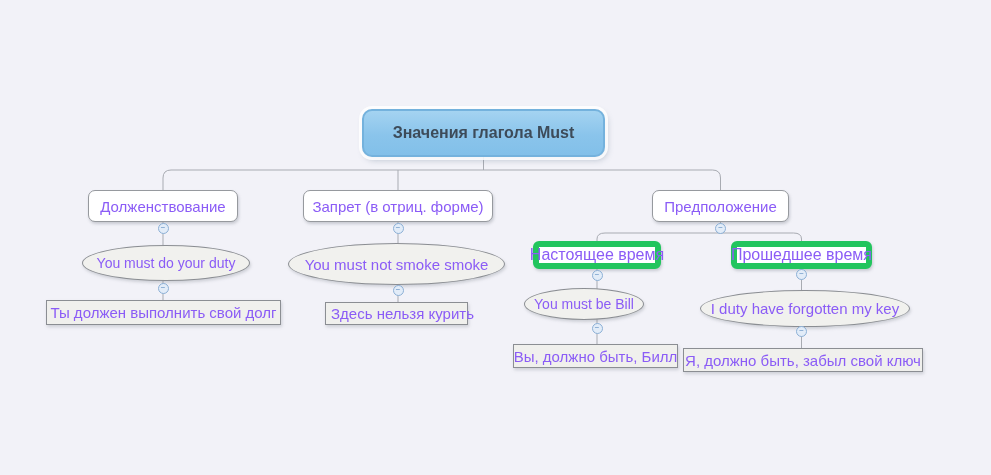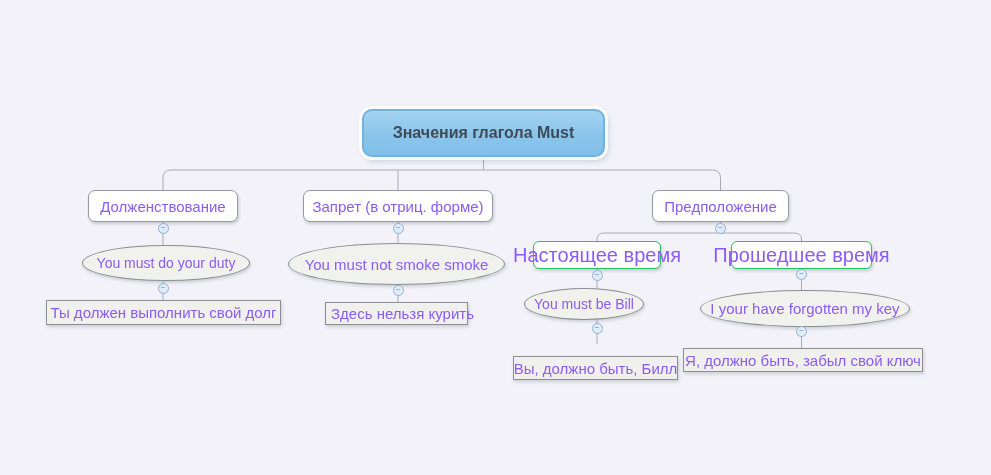--- a/index.html
+++ b/index.html
@@ -32,23 +32,23 @@
   }
   .topic-box {
     background: #ffffff;
     border: 1px solid #96999e;
     border-radius: 7px;
     font-size: 15px;
     box-shadow: 1px 2px 3px rgba(140,145,155,0.4);
   }
   .sub-box {
     background: #ffffff;
-    border: 1px solid #22c55e;
+    border: 6px solid #22c55e;
     border-radius: 6px;
-    font-size: 20px;
+    font-size: 16px;
     box-shadow: 1px 2px 3px rgba(140,145,155,0.4);
   }
   .ellipse-node {
     background: #f1f1ee;
     border: 1px solid #8b8e93;
     border-radius: 50%;
     font-size: 14px;
     box-shadow: 1px 2px 3px rgba(140,145,155,0.35);
   }
   .ellipse-lg { font-size: 15px; }
@@ -110,25 +110,25 @@
   <div class="node topic-box" style="left:88px; top:190px; width:150px; height:32px;">Долженствование</div>
   <div class="node topic-box" style="left:303px; top:190px; width:190px; height:32px;">Запрет (в отриц. форме)</div>
   <div class="node topic-box" style="left:652px; top:190px; width:137px; height:32px;">Предположение</div>
 
   <div class="node sub-box" style="left:533px; top:241px; width:128px; height:28px;">Настоящее время</div>
   <div class="node sub-box" style="left:731px; top:241px; width:141px; height:28px;">Прошедшее время</div>
 
   <div class="node ellipse-node" style="left:82px; top:245px; width:168px; height:36px;">You must do your duty</div>
   <div class="node ellipse-node ellipse-lg" style="left:288px; top:243px; width:217px; height:42px;">You must not smoke smoke</div>
   <div class="node ellipse-node" style="left:524px; top:288px; width:120px; height:32px;">You must be Bill</div>
-  <div class="node ellipse-node ellipse-lg" style="left:700px; top:290px; width:210px; height:37px;">I your have forgotten my key</div>
+  <div class="node ellipse-node ellipse-lg" style="left:700px; top:290px; width:210px; height:37px;">I duty have forgotten my key</div>
 
   <div class="node rect-node" style="left:46px; top:300px; width:235px; height:25px;">Ты должен выполнить свой долг</div>
   <div class="node rect-node" style="left:325px; top:302px; width:143px; height:23px;padding-left:12px;">Здесь нельзя курить</div>
-  <div class="node rect-node" style="left:513px; top:356px; width:165px; height:24px;">Вы, должно быть, Билл</div>
+  <div class="node rect-node" style="left:513px; top:344px; width:165px; height:24px;">Вы, должно быть, Билл</div>
   <div class="node rect-node" style="left:683px; top:348px; width:240px; height:24px;">Я, должно быть, забыл свой ключ</div>
 
   <div class="collapse-icon" style="left:157.5px; top:222.5px;">−</div>
   <div class="collapse-icon" style="left:392.5px; top:222.5px;">−</div>
   <div class="collapse-icon" style="left:715px; top:222.5px;">−</div>
   <div class="collapse-icon" style="left:157.5px; top:282.5px;">−</div>
   <div class="collapse-icon" style="left:392.5px; top:284.5px;">−</div>
   <div class="collapse-icon" style="left:591.5px; top:269.5px;">−</div>
   <div class="collapse-icon" style="left:796px; top:268.5px;">−</div>
   <div class="collapse-icon" style="left:591.5px; top:322.5px;">−</div>

